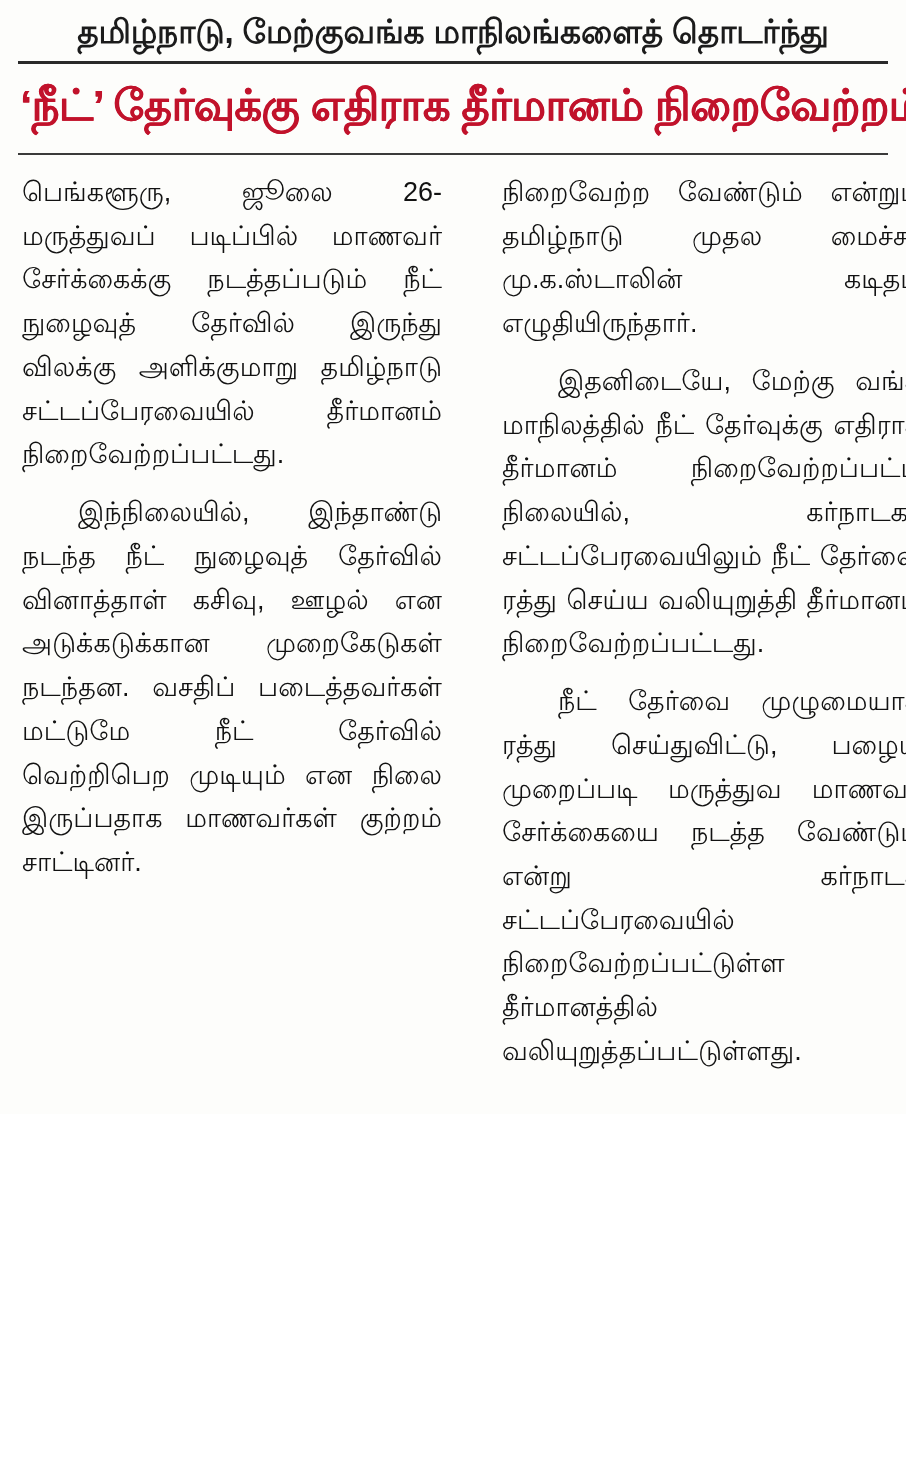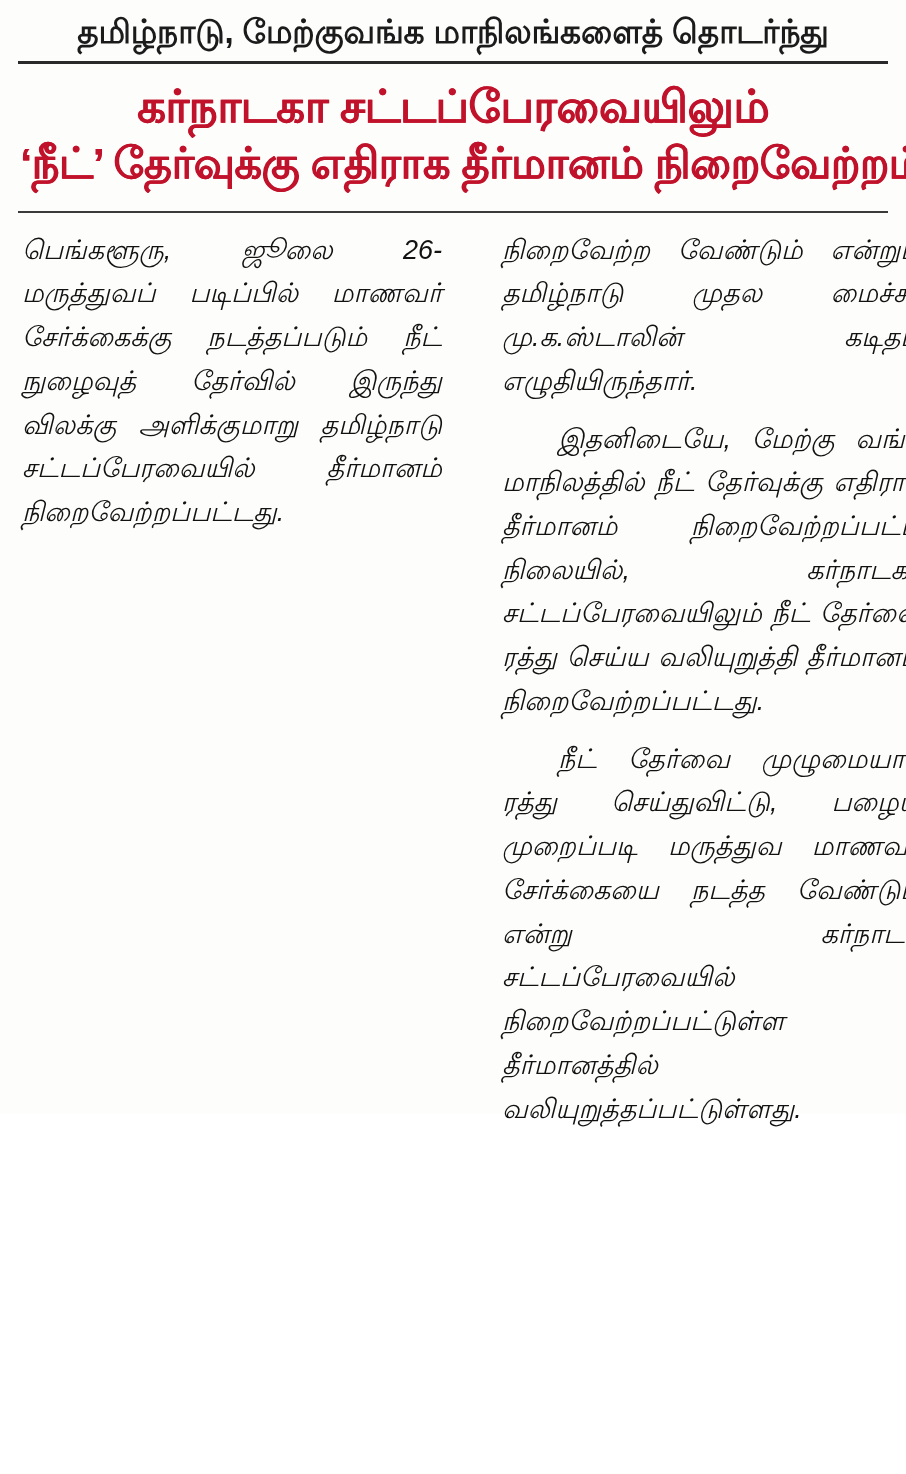--- a/index.html
+++ b/index.html
@@ -62,21 +62,20 @@
     border-top: 2px solid #3a3a3a;
     margin: 10px 2px 0 2px;
   }
 
   
   .columns {
     display: flex;
     gap: 30px;
     padding: 16px 6px 0 6px;
     align-items: flex-start;
-    font-style: italic;
   }
   .col {
     width: 420px;
     flex: 0 0 420px;
   }
   .col p {
     margin: 0 0 14px 0;
     font-size: 27px;
     line-height: 1.62;
     text-align: justify;
@@ -101,30 +100,30 @@
 </head>
 <body>
 
 <div class="page">
 
   <div class="kicker">தமிழ்நாடு, மேற்குவங்க மாநிலங்களைத் தொடர்ந்து</div>
 
   <div class="rule-top"></div>
 
   <div class="headline-block">
-    <div class="headline line1">கர்நாடகா சட்டப்பேரவையிலும்</div>
     <div class="headline line2">‘நீட்’ தேர்வுக்கு எதிராக தீர்மானம் நிறைவேற்றம்!</div>
   </div>
 
   <div class="rule-under-head"></div>
 
   <div class="columns">
 
     <div class="col">
       <p>பெங்களூரு, ஜூலை 26- மருத்துவப் படிப்பில் மாணவர் சேர்க்கைக்கு நடத்தப்படும் நீட் நுழைவுத் தேர்வில் இருந்து விலக்கு அளிக்குமாறு தமிழ்நாடு சட்டப்பேரவையில் தீர்மானம் நிறைவேற்றப்பட்டது.</p>
+      <p class="indent">இந்நிலையில், இந்தாண்டு நடந்த நீட் நுழைவுத் தேர்வில் வினாத்தாள் கசிவு, ஊழல் என அடுக்கடுக்கான முறைகேடுகள் நடந்தன. வசதிப் படைத்தவர்கள் மட்டுமே நீட் தேர்வில் வெற்றிபெற முடியும் என நிலை இருப்பதாக மாணவர்கள் குற்றம் சாட்டினர்.</p>
     </div>
 
     <div class="col-divider"></div>
 
     <div class="col">
       <p>நிறைவேற்ற வேண்டும் என்றும் தமிழ்நாடு முதல மைச்சர் மு.க.ஸ்டாலின் கடிதம் எழுதியிருந்தார்.</p>
       <p class="indent">இதனிடையே, மேற்கு வங்க மாநிலத்தில் நீட் தேர்வுக்கு எதிராக தீர்மானம் நிறைவேற்றப்பட்ட நிலையில், கர்நாடகா சட்டப்பேரவையிலும் நீட் தேர்வை ரத்து செய்ய வலியுறுத்தி தீர்மானம் நிறைவேற்றப்பட்டது.</p>
       <p class="indent">நீட் தேர்வை முழுமையாக ரத்து செய்துவிட்டு, பழைய முறைப்படி மருத்துவ மாணவர் சேர்க்கையை நடத்த வேண்டும் என்று கர்நாடக சட்டப்பேரவையில் நிறைவேற்றப்பட்டுள்ள தீர்மானத்தில் வலியுறுத்தப்பட்டுள்ளது.</p>
     </div>
 

